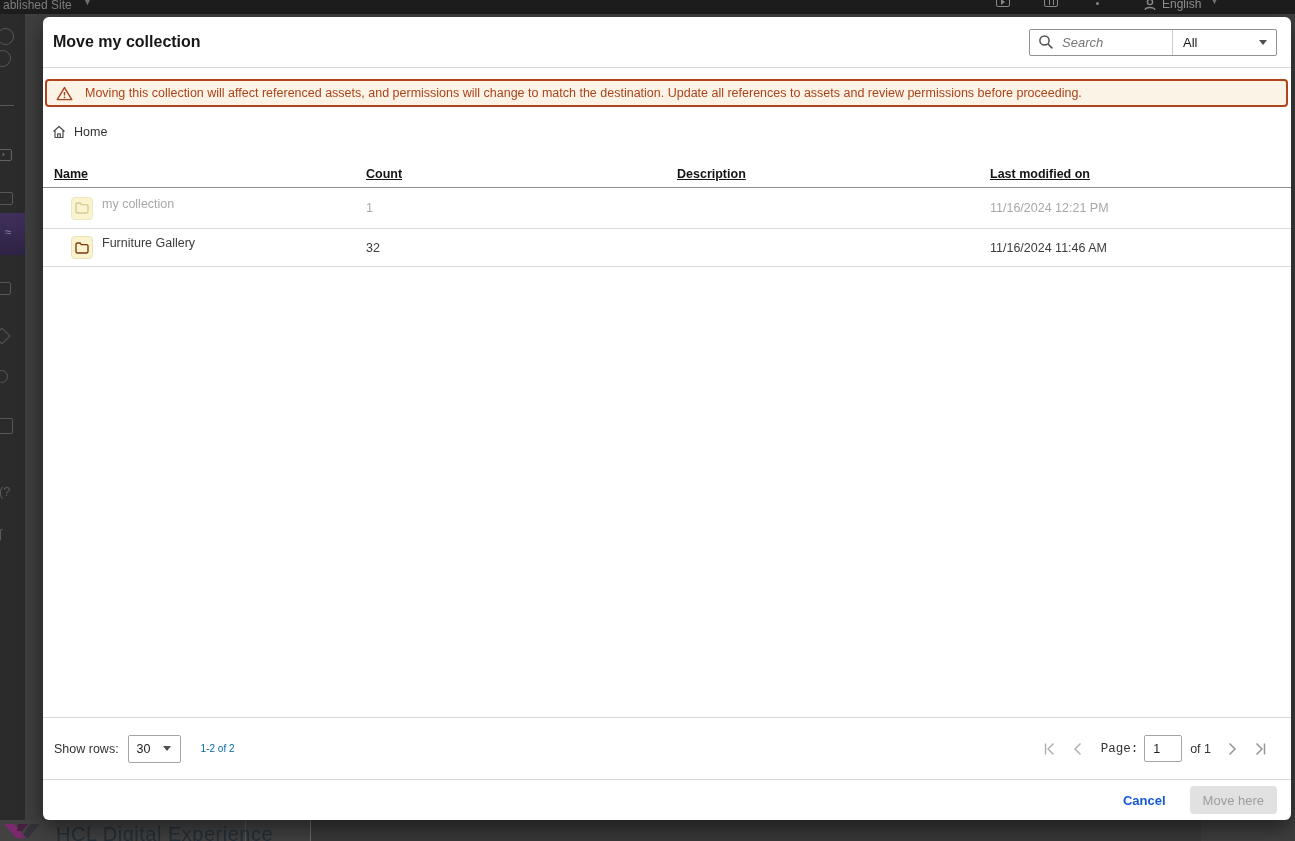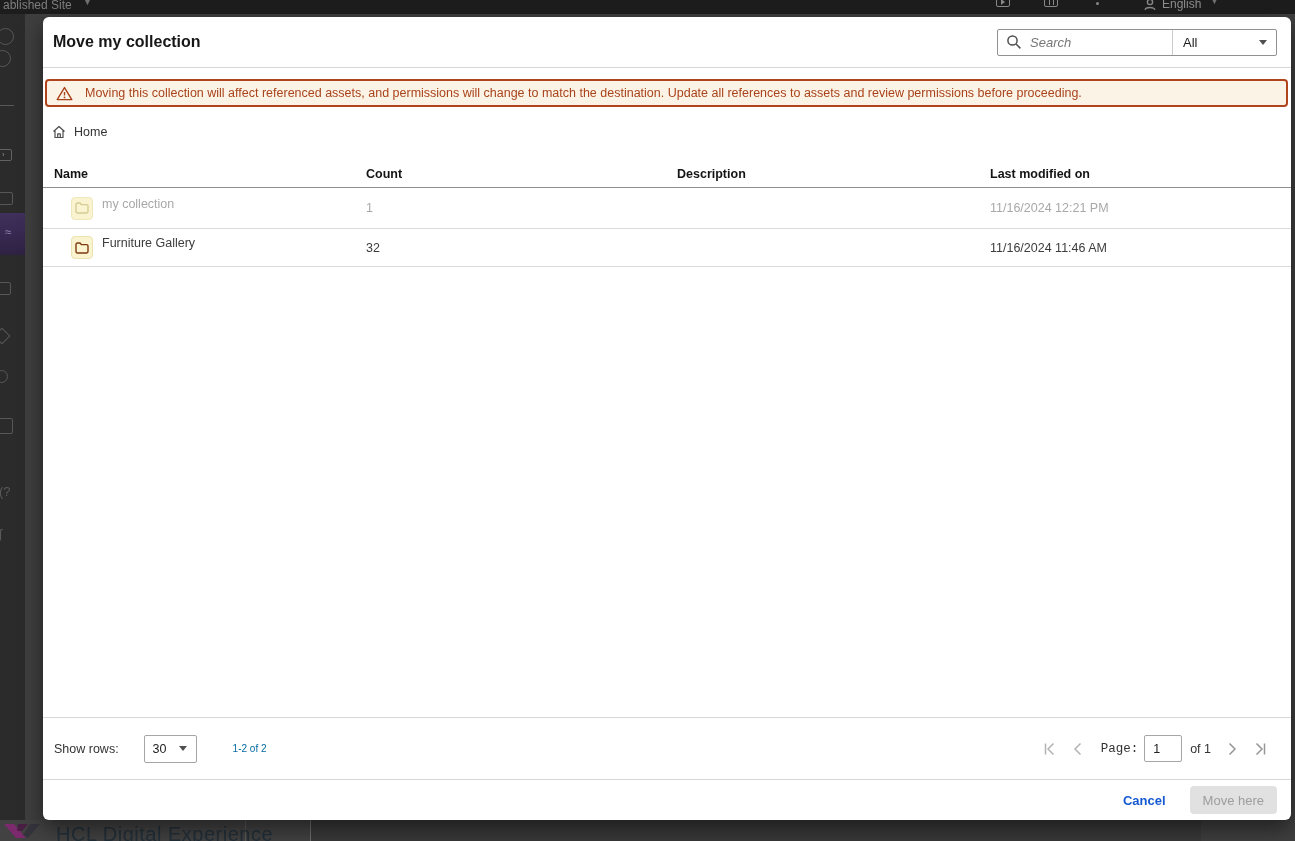--- a/index.html
+++ b/index.html
@@ -49,21 +49,21 @@
   .brand-logo { position:absolute; left:4px; top:2px; }
 
   
   .modal { position:absolute; left:43px; top:17px; width:1248px; height:803px;
     background:#ffffff; border-radius:6px; box-shadow:0 8px 22px rgba(0,0,0,.5);
     z-index:3; display:flex; flex-direction:column; overflow:hidden; }
 
   .modal-header { height:51px; flex:0 0 auto; border-bottom:1px solid #d8d8d8;
     display:flex; align-items:center; }
   .modal-title { margin-left:10px; font-size:16px; font-weight:bold; color:#171717; }
-  .search-wrap { margin-left:auto; margin-right:14px; width:280px; height:27px;
+  .search-wrap { margin-left:auto; margin-right:14px; width:248px; height:27px;
     border:1px solid #919191; border-radius:2px; display:flex; align-items:center; background:#fff; }
   .search-wrap svg { margin-left:8px; flex:0 0 auto; }
   .search-input { border:none; outline:none; flex:1 1 auto; min-width:0; height:23px;
     font-size:13px; font-style:italic; color:#333; padding-left:8px;
     font-family:"Liberation Sans","DejaVu Sans",sans-serif; }
   .search-input::placeholder { color:#767676; font-style:italic; }
   .filter-seg { flex:0 0 auto; width:104px; height:100%; display:flex; align-items:center;
     border-left:1px solid #cccccc; }
   .filter-label { margin-left:10px; font-size:13px; color:#1a1a1a; font-style:normal; }
   .caret-down { margin-left:auto; margin-right:9px; width:0; height:0;
@@ -76,34 +76,34 @@
   .warning-text { margin-left:12px; font-size:12.5px; color:#a9431a; }
 
   .breadcrumb { margin:16px 0 0 9px; height:18px; display:flex; align-items:center; flex:0 0 auto; }
   .breadcrumb svg { flex:0 0 auto; }
   .crumb-label { margin-left:8px; font-size:12.5px; color:#333333; }
 
   .tbl { margin-top:19px; flex:0 0 auto; }
   .trow { display:grid; grid-template-columns:312px 311px 313px 1fr; align-items:center;
     padding:0 11px; }
   .thead { height:28px; border-bottom:1px solid #8f8f8f; }
-  .thead .tcell { font-size:12.5px; font-weight:bold; color:#141414; }
+  .thead .tcell { font-size:12.5px; font-weight:bold; color:#141414;text-decoration:underline; }
   .tr-data { height:38px; border-bottom:1px solid #dadada; font-size:12.5px; color:#3c3c3c; }
   .tr-first { height:41px; }
   .name-cell { display:flex; align-items:flex-start;padding-left:17px; }
   .folder-chip { width:22px; height:23px; border-radius:4px; background:#faf3cf;
     border:1px solid #ece2af; display:flex; align-items:center; justify-content:center; flex:0 0 auto; }
   .name-label { margin-left:9px; }
   .row-disabled { color:#a8a8a8; }
   .row-disabled .folder-chip { border-color:#efe7bd; }
 
   .spacer { flex:1 1 auto; }
 
   .list-footer { flex:0 0 auto; height:62px; border-top:1px solid #d8d8d8;
-    display:flex; align-items:center;gap:16px; }
+    display:flex; align-items:center; }
   .sr-label { margin-left:11px; font-size:12.5px; color:#333; }
   .rows-select { margin-left:9px; width:53px; height:28px; border:1px solid #a6a6a6;
     border-radius:2px; display:flex; align-items:center; }
   .rows-select .val { margin-left:8px; font-size:12.5px; color:#222; }
   .range-label { margin-left:20px; font-size:10px; color:#0369a1; }
   .pager { margin-left:auto; margin-right:20px; display:flex; align-items:center; }
   .pg-btn { width:22px; height:22px; display:flex; align-items:center; justify-content:center; }
   .pg-gap { width:6px; }
   .page-label { margin:0 6px 0 12px; font-size:12.5px; color:#333;font-family:Liberation Mono, monospace; }
   .page-input { width:38px; height:27px; border:1px solid #a6a6a6; border-radius:2px;

